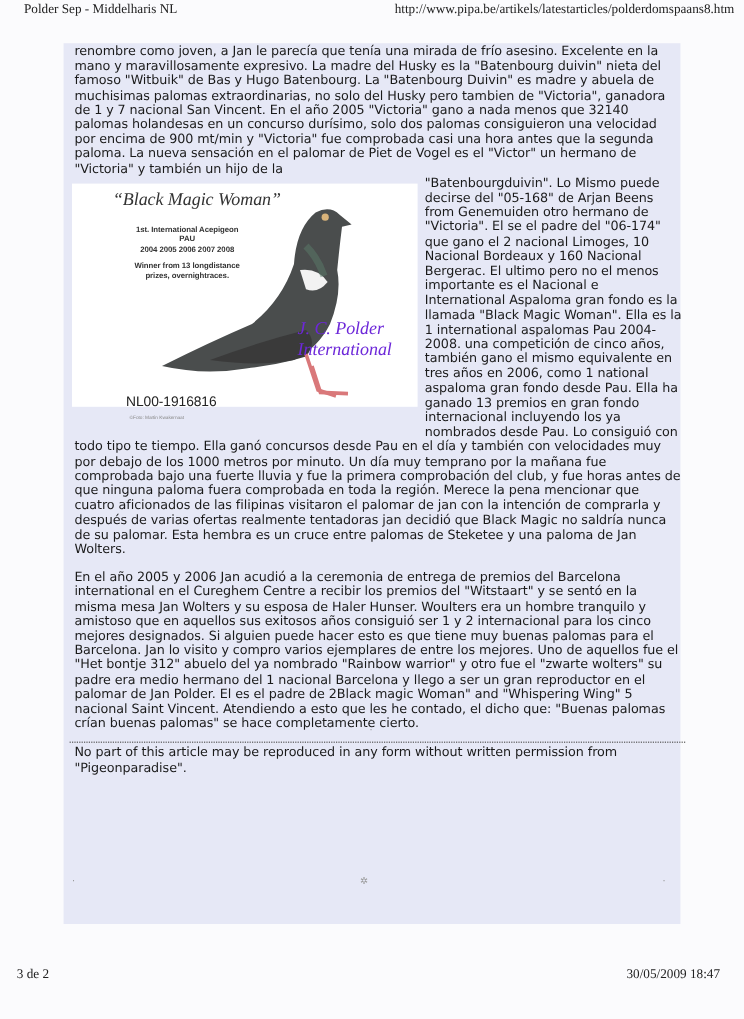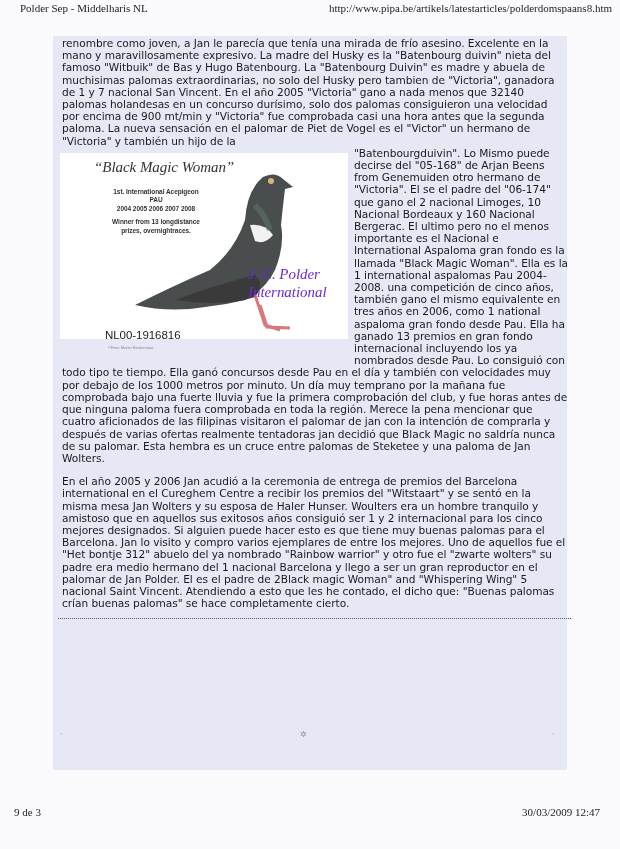--- a/index.html
+++ b/index.html
@@ -50,21 +50,22 @@
     <div class="fig-line" style="top:72px;">prizes, overnightraces.</div>
     <div class="fig-owner" style="top:115px;">J. C. Polder</div>
     <div class="fig-owner" style="top:133px;">International</div>
     <div class="fig-ring">NL00-1916816</div>
     <div class="fig-credit">©Foto: Martin Kwakernaat</div>
   </div>
   <p>"Batenbourgduivin". Lo Mismo puede decirse del "05-168" de Arjan Beens from Genemuiden otro hermano de "Victoria". El se el padre del "06-174" que gano el 2 nacional Limoges, 10 Nacional Bordeaux y 160 Nacional Bergerac. El ultimo pero no el menos importante es el Nacional e International Aspaloma gran fondo es la llamada "Black Magic Woman". Ella es la 1 international aspalomas Pau 2004-2008. una competición de cinco años, también gano el mismo equivalente en tres años en 2006, como 1 national aspaloma gran fondo desde Pau. Ella ha ganado 13 premios en gran fondo internacional incluyendo los ya nombrados desde Pau. Lo consiguió con todo tipo te tiempo. Ella ganó concursos desde Pau en el día y también con velocidades muy por debajo de los 1000 metros por minuto. Un día muy temprano por la mañana fue comprobada bajo una fuerte lluvia y fue la primera comprobación del club, y fue horas antes de que ninguna paloma fuera comprobada en toda la región. Merece la pena mencionar que cuatro aficionados de las filipinas visitaron el palomar de jan con la intención de comprarla y después de varias ofertas realmente tentadoras jan decidió que Black Magic no saldría nunca de su palomar. Esta hembra es un cruce entre palomas de Steketee y una paloma de Jan Wolters.</p>
   <div class="gap"></div>
   <p>En el año 2005 y 2006 Jan acudió a la ceremonia de entrega de premios del Barcelona international en el Cureghem Centre a recibir los premios del "Witstaart" y se sentó en la misma mesa Jan Wolters y su esposa de Haler Hunser. Woulters era un hombre tranquilo y amistoso que en aquellos sus exitosos años consiguió ser 1 y 2 internacional para los cinco mejores designados. Si alguien puede hacer esto es que tiene muy buenas palomas para el Barcelona. Jan lo visito y compro varios ejemplares de entre los mejores. Uno de aquellos fue el "Het bontje 312" abuelo del ya nombrado "Rainbow warrior" y otro fue el "zwarte wolters" su padre era medio hermano del 1 nacional Barcelona y llego a ser un gran reproductor en el palomar de Jan Polder. El es el padre de 2Black magic Woman" and "Whispering Wing" 5 nacional Saint Vincent. Atendiendo a esto que les he contado, el dicho que: "Buenas palomas crían buenas palomas" se hace completamente cierto.</p>
   <div class="dotted"></div>
+  <p>No part of this article may be reproduced in any form without written permission from "Pigeonparadise".</p>
 </div>
 
 <span class="speck" style="left:308px; top:604px;">·</span>
 <span class="speck" style="left:300px; top:730px;">✲</span>
 <span class="speck" style="left:60px; top:730px;">·</span>
 <span class="speck" style="left:552px; top:730px;">·</span>
 
-<div class="footer-left">9 de 3</div>
-<div class="footer-right">30/03/2009 12:47</div>
+<div class="footer-left">3 de 2</div>
+<div class="footer-right">30/05/2009 18:47</div>
 
 </body></html>

